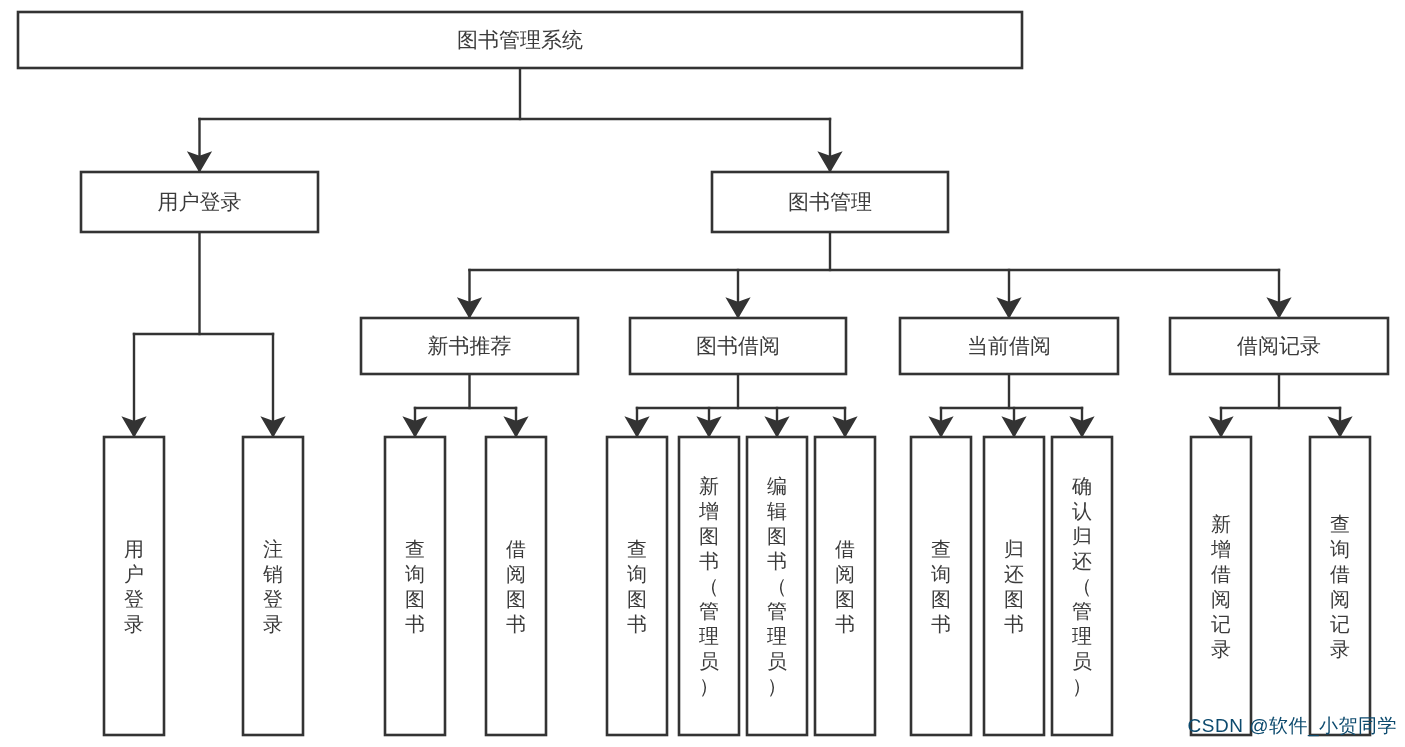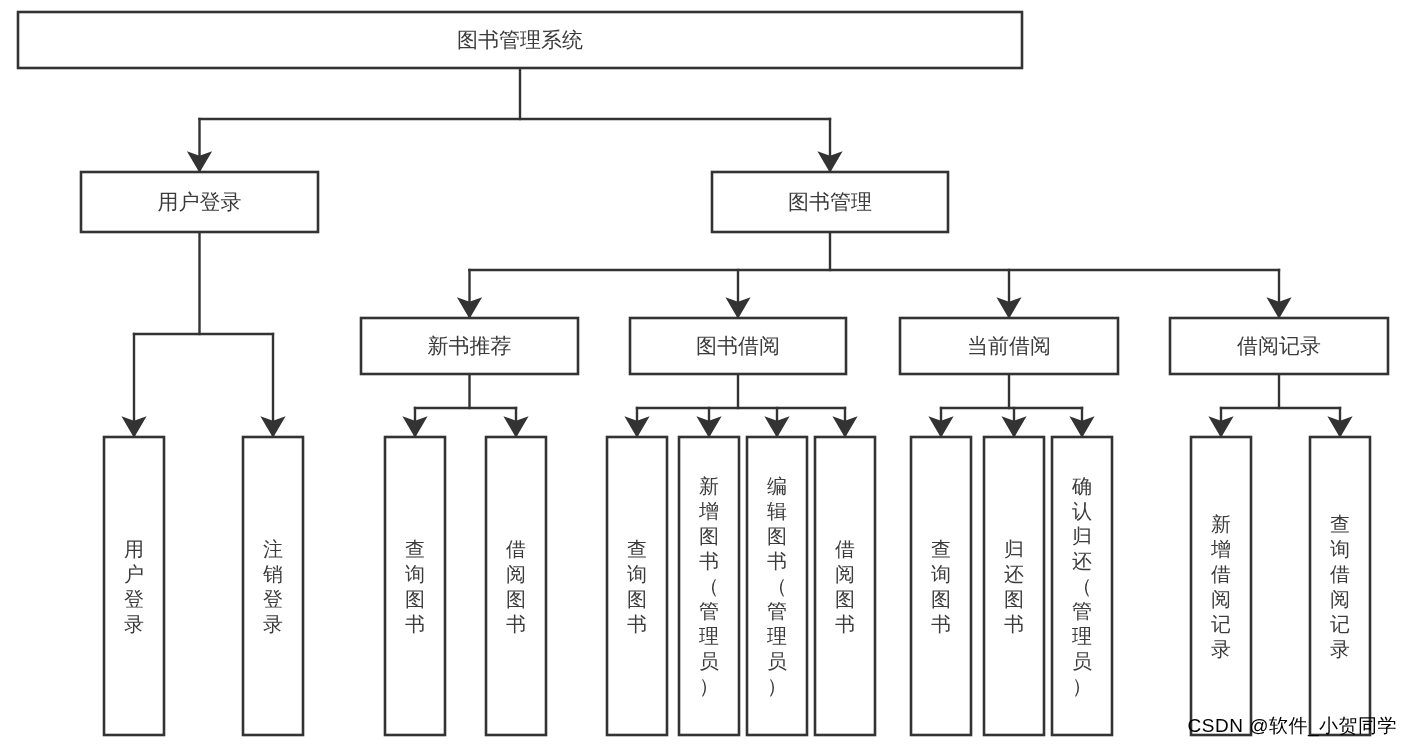--- a/index.html
+++ b/index.html
@@ -54,21 +54,21 @@
     font-size: 20px;
     fill: #3b3b3b;
     text-anchor: middle;
   }
   .watermark {
     position: absolute;
     right: 8px;
     bottom: 8px;
     font-family: "Liberation Sans", "DejaVu Sans", sans-serif;
     font-size: 19px;
-    color: #000000;
+    color: #0c4a6e;
     white-space: nowrap;
     letter-spacing: 0.5px;
     pointer-events: none;
   }
 </style>
 </head>
 <body>
 
 <div id="diagram-root">
   <svg class="diagram" viewBox="0 0 1405 747" xmlns="http://www.w3.org/2000/svg">

